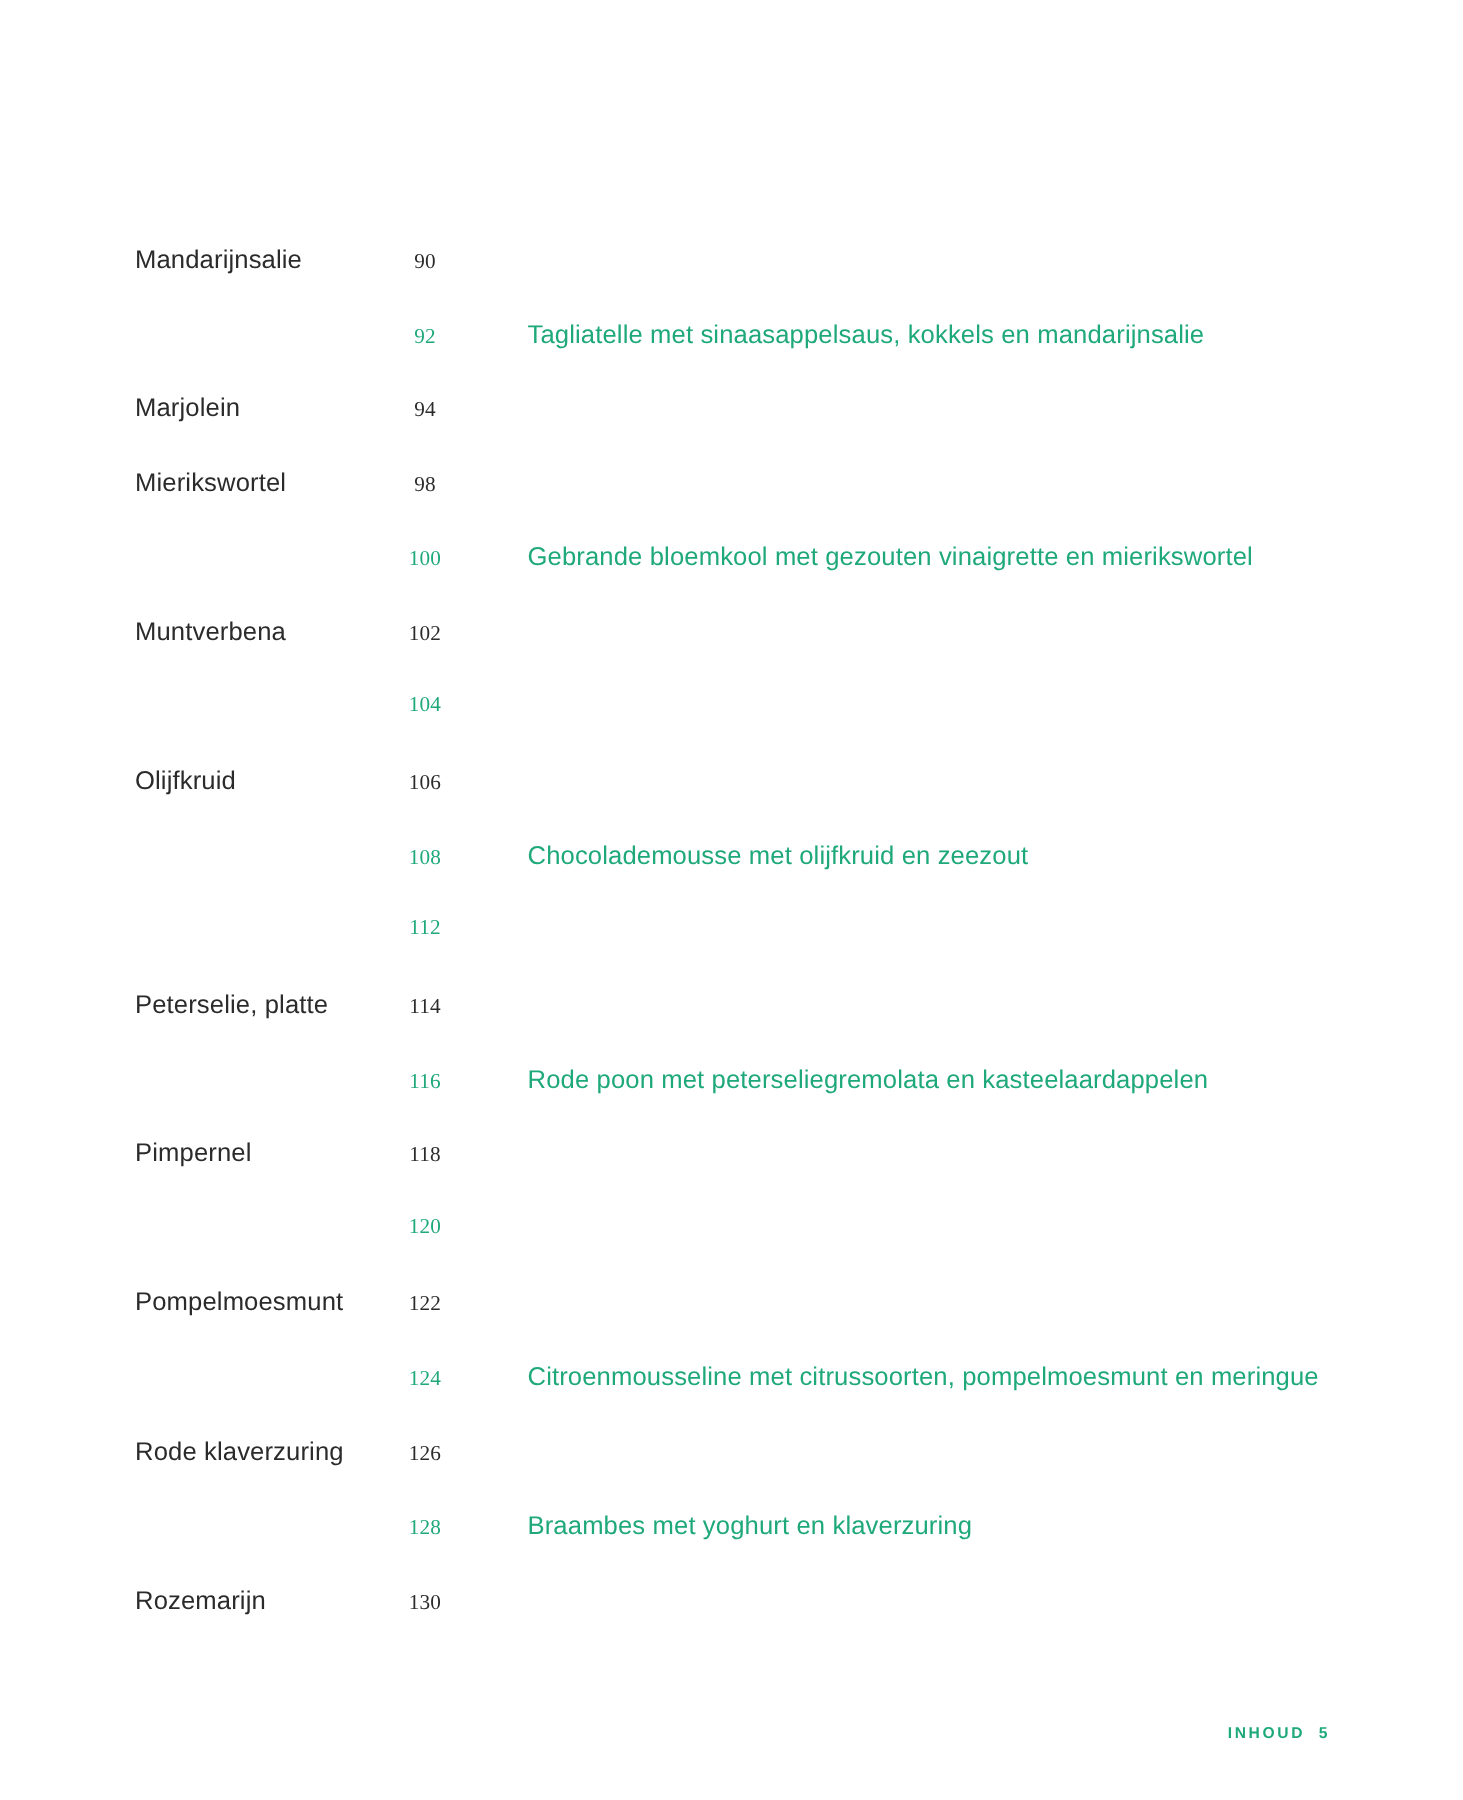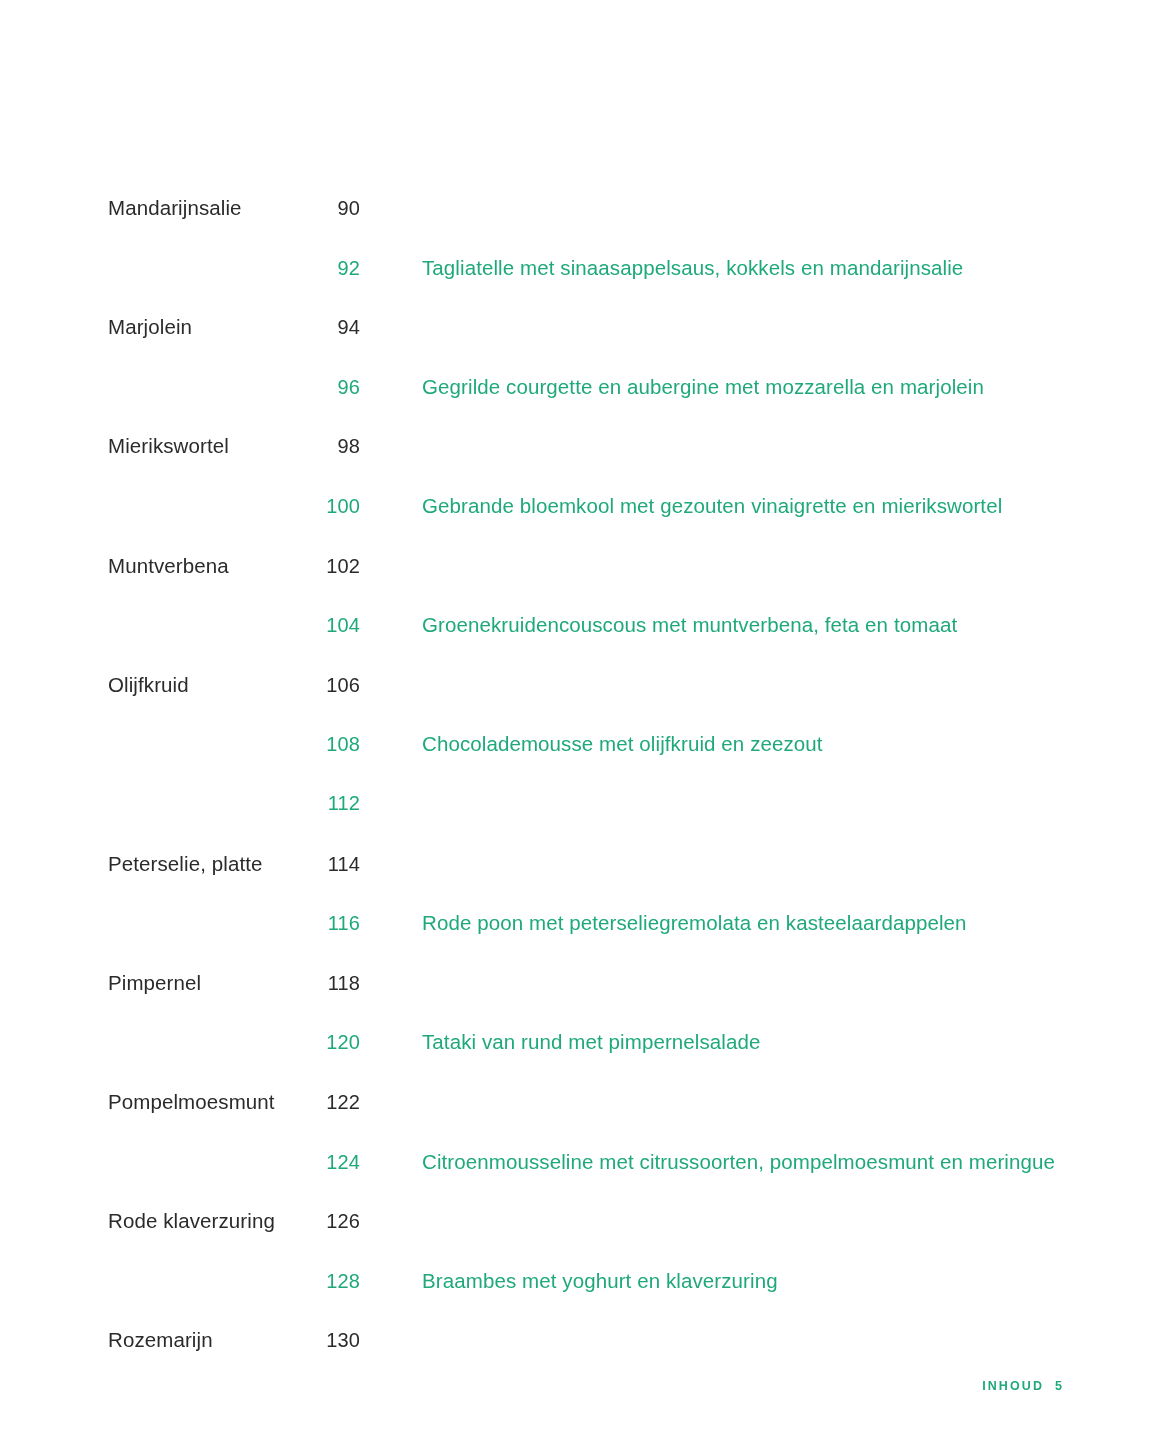--- a/index.html
+++ b/index.html
@@ -44,24 +44,25 @@
     flex: 0 0 212px;
     font-size: 20.5px;
     letter-spacing: 0.1px;
     color: #2b2b2b;
     white-space: nowrap;
   }
 
   .toc-page-num {
     width: 40px;
     flex: 0 0 40px;
-    text-align: right;
-    font-size: 20px;
+    text-align: center;
+    font-size: 17px;
     letter-spacing: 0.1px;
     color: #2b2b2b;
+    font-family: Liberation Serif, serif;
   }
 
   .toc-title {
     flex: 1 1 auto;
     padding-left: 62px;
     font-size: 20.5px;
     letter-spacing: 0.1px;
     color: #1fa97a;
     white-space: nowrap;
   }
@@ -102,44 +103,38 @@
       <div class="toc-row recipe">
         <span class="toc-label"></span>
         <span class="toc-page-num">92</span>
         <span class="toc-title">Tagliatelle met sinaasappelsaus, kokkels en mandarijnsalie</span>
       </div>
       <div class="toc-row herb">
         <span class="toc-label">Marjolein</span>
         <span class="toc-page-num">94</span>
         <span class="toc-title"></span>
       </div>
-      <div class="toc-row recipe">
-        <span class="toc-label"></span>
-        <span class="toc-page-num">96</span>
-        <span class="toc-title">Gegrilde courgette en aubergine met mozzarella en marjolein</span>
-      </div>
       <div class="toc-row herb">
         <span class="toc-label">Mierikswortel</span>
         <span class="toc-page-num">98</span>
         <span class="toc-title"></span>
       </div>
       <div class="toc-row recipe">
         <span class="toc-label"></span>
         <span class="toc-page-num">100</span>
         <span class="toc-title">Gebrande bloemkool met gezouten vinaigrette en mierikswortel</span>
       </div>
       <div class="toc-row herb">
         <span class="toc-label">Muntverbena</span>
         <span class="toc-page-num">102</span>
         <span class="toc-title"></span>
       </div>
       <div class="toc-row recipe">
         <span class="toc-label"></span>
         <span class="toc-page-num">104</span>
-        <span class="toc-title">Groenekruidencouscous met muntverbena, feta en tomaat</span>
       </div>
       <div class="toc-row herb">
         <span class="toc-label">Olijfkruid</span>
         <span class="toc-page-num">106</span>
         <span class="toc-title"></span>
       </div>
       <div class="toc-row recipe">
         <span class="toc-label"></span>
         <span class="toc-page-num">108</span>
         <span class="toc-title">Chocolademousse met olijfkruid en zeezout</span>
@@ -159,21 +154,20 @@
         <span class="toc-title">Rode poon met peterseliegremolata en kasteelaardappelen</span>
       </div>
       <div class="toc-row herb">
         <span class="toc-label">Pimpernel</span>
         <span class="toc-page-num">118</span>
         <span class="toc-title"></span>
       </div>
       <div class="toc-row recipe">
         <span class="toc-label"></span>
         <span class="toc-page-num">120</span>
-        <span class="toc-title">Tataki van rund met pimpernelsalade</span>
       </div>
       <div class="toc-row herb">
         <span class="toc-label">Pompelmoesmunt</span>
         <span class="toc-page-num">122</span>
         <span class="toc-title"></span>
       </div>
       <div class="toc-row recipe">
         <span class="toc-label"></span>
         <span class="toc-page-num">124</span>
         <span class="toc-title">Citroenmousseline met citrussoorten, pompelmoesmunt en meringue</span>

